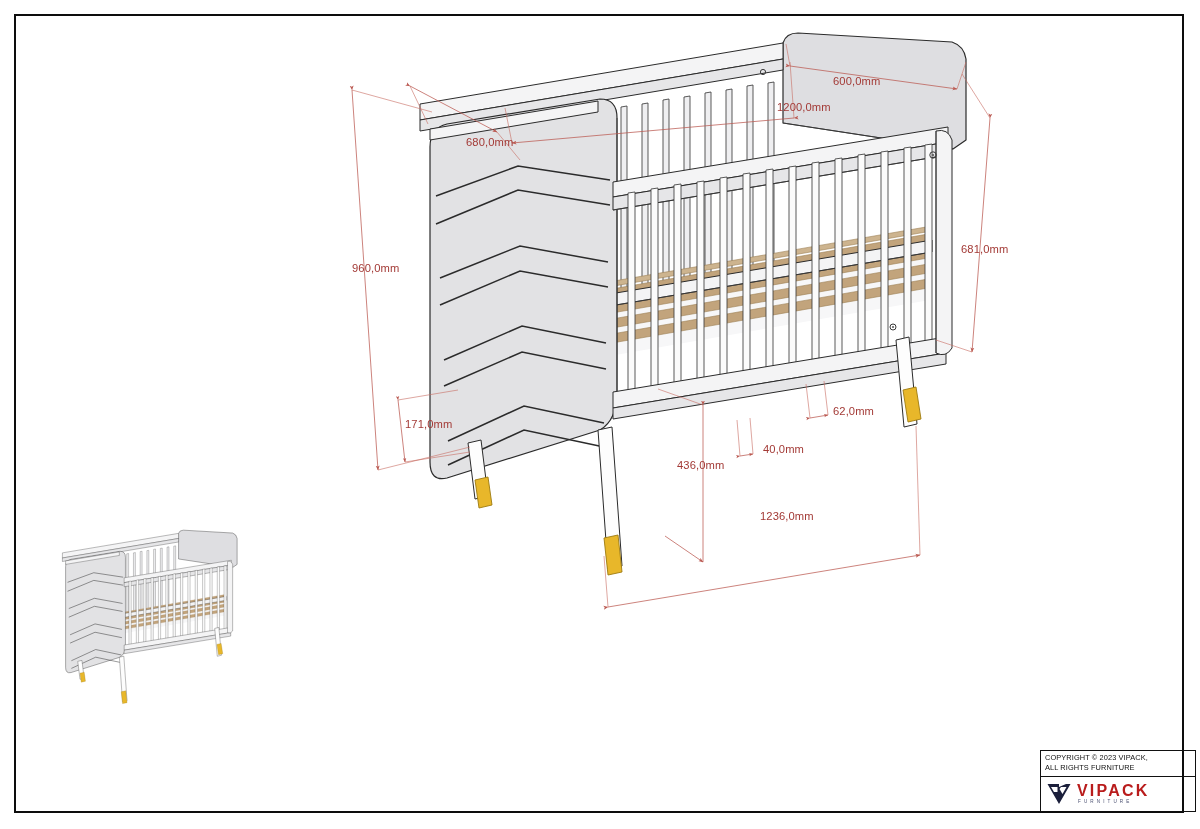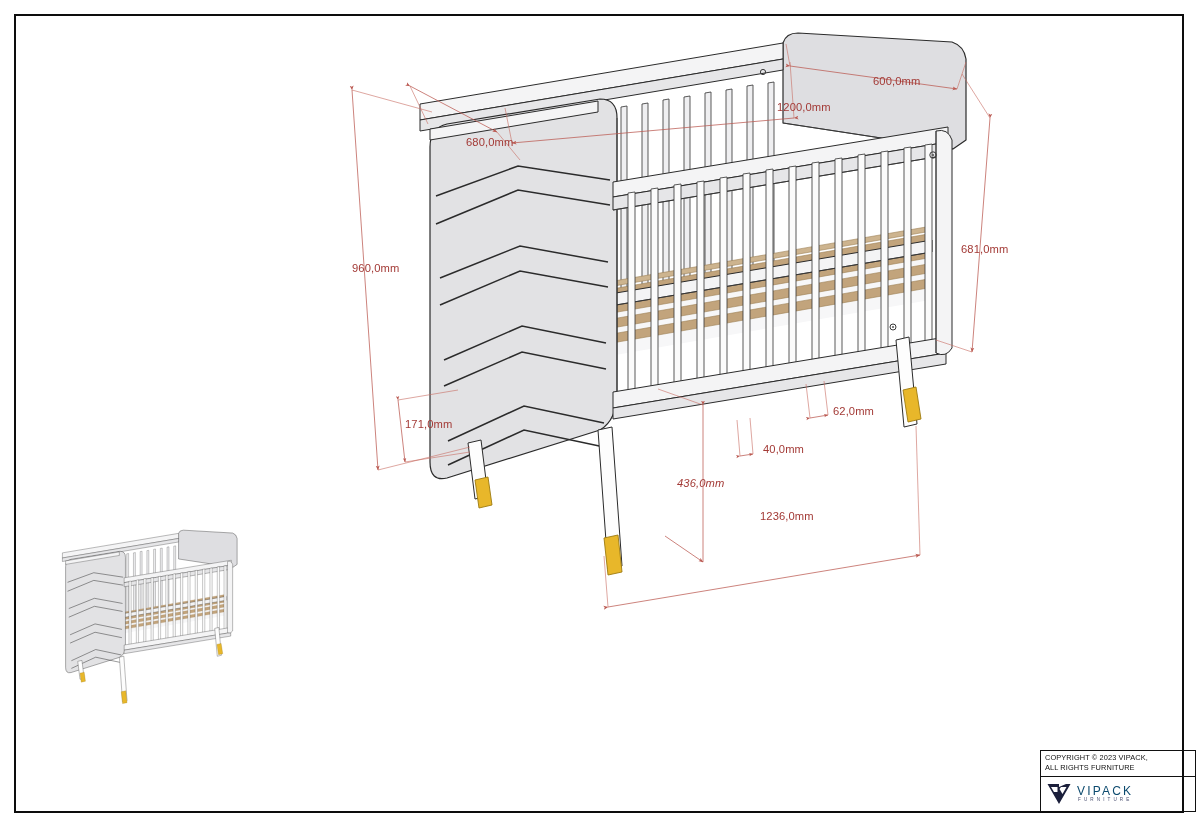--- a/index.html
+++ b/index.html
@@ -58,24 +58,24 @@
   #logo-cell {
     flex: 1;
     display: flex;
     align-items: center;
     padding-left: 5px;
     gap: 5px;
   }
   #logo-mark { width: 26px; height: 24px; flex: none; }
   #logo-wordmark { display: flex; flex-direction: column; line-height: 1; }
   #logo-name {
-    font-size: 12px;
-    font-weight: normal;
+    font-size: 16px;
+    font-weight: bold;
     letter-spacing: 2.2px;
-    color: #0c4a6e;
+    color: #b91c1c;
   }
   #logo-sub {
     font-size: 4.6px;
     letter-spacing: 3.1px;
     color: #4a4f70;
     margin-top: 1.5px;
     padding-left: 1px;
   }
   
   #notes {
@@ -369,25 +369,25 @@
         <path class="leg" d="M896,340 L909,337 L917,424 L904,427 Z"></path>
         <path class="cap" d="M903,390 L916,387 L921,419 L908,422 Z"></path>
       </g>
     </g>
   </svg>
 
   <div class="dim-label" style="left:352px; top:262px;">960,0mm</div>
   <div class="dim-label" style="left:405px; top:418px;">171,0mm</div>
   <div class="dim-label" style="left:466px; top:100px;margin-top:36px;">680,0mm</div>
   <div class="dim-label" style="left:777px; top:101px;">1200,0mm</div>
-  <div class="dim-label" style="left:833px; top:75px;margin-left:40px;">600,0mm</div>
+  <div class="dim-label" style="left:833px; top:75px;">600,0mm</div>
   <div class="dim-label" style="left:961px; top:243px;">681,0mm</div>
   <div class="dim-label" style="left:833px; top:405px;">62,0mm</div>
   <div class="dim-label" style="left:763px; top:443px;">40,0mm</div>
-  <div class="dim-label" style="left:677px; top:477px;font-style:italic;">436,0mm</div>
+  <div class="dim-label" style="left:677px; top:459px;">436,0mm</div>
   <div class="dim-label" style="left:760px; top:510px;">1236,0mm</div>
 
 
   <div id="title-block">
     <div id="copyright-cell">
       <div>COPYRIGHT  © 2023 VIPACK,</div>
       <div>ALL RIGHTS FURNITURE</div>
     </div>
     <div id="logo-cell">
       <svg id="logo-mark" viewBox="0 0 52 48">

